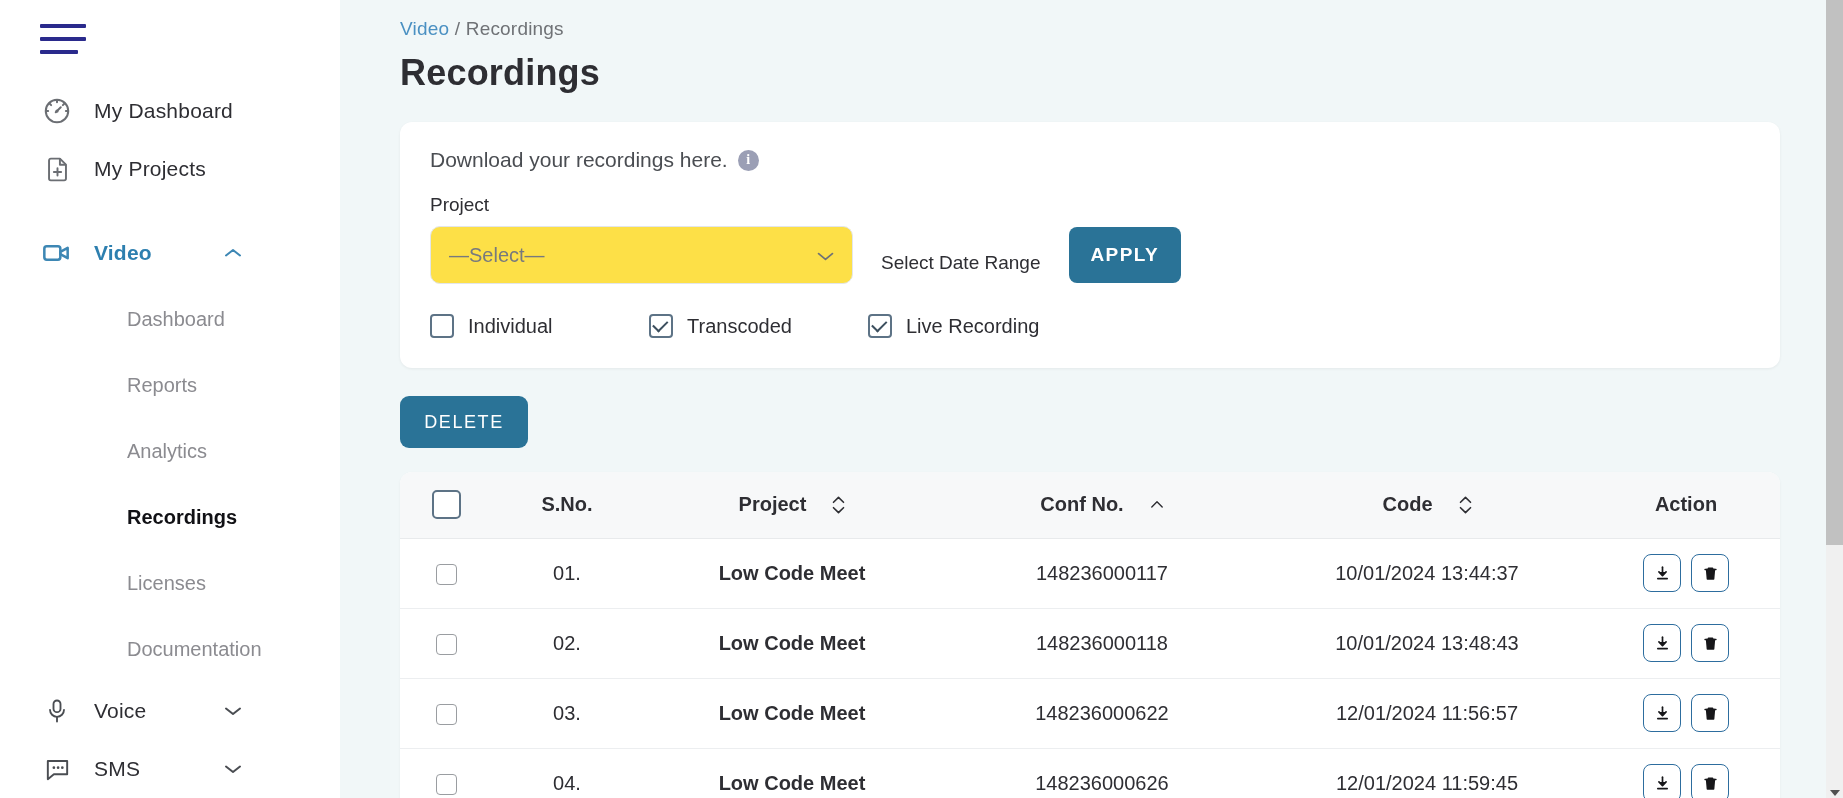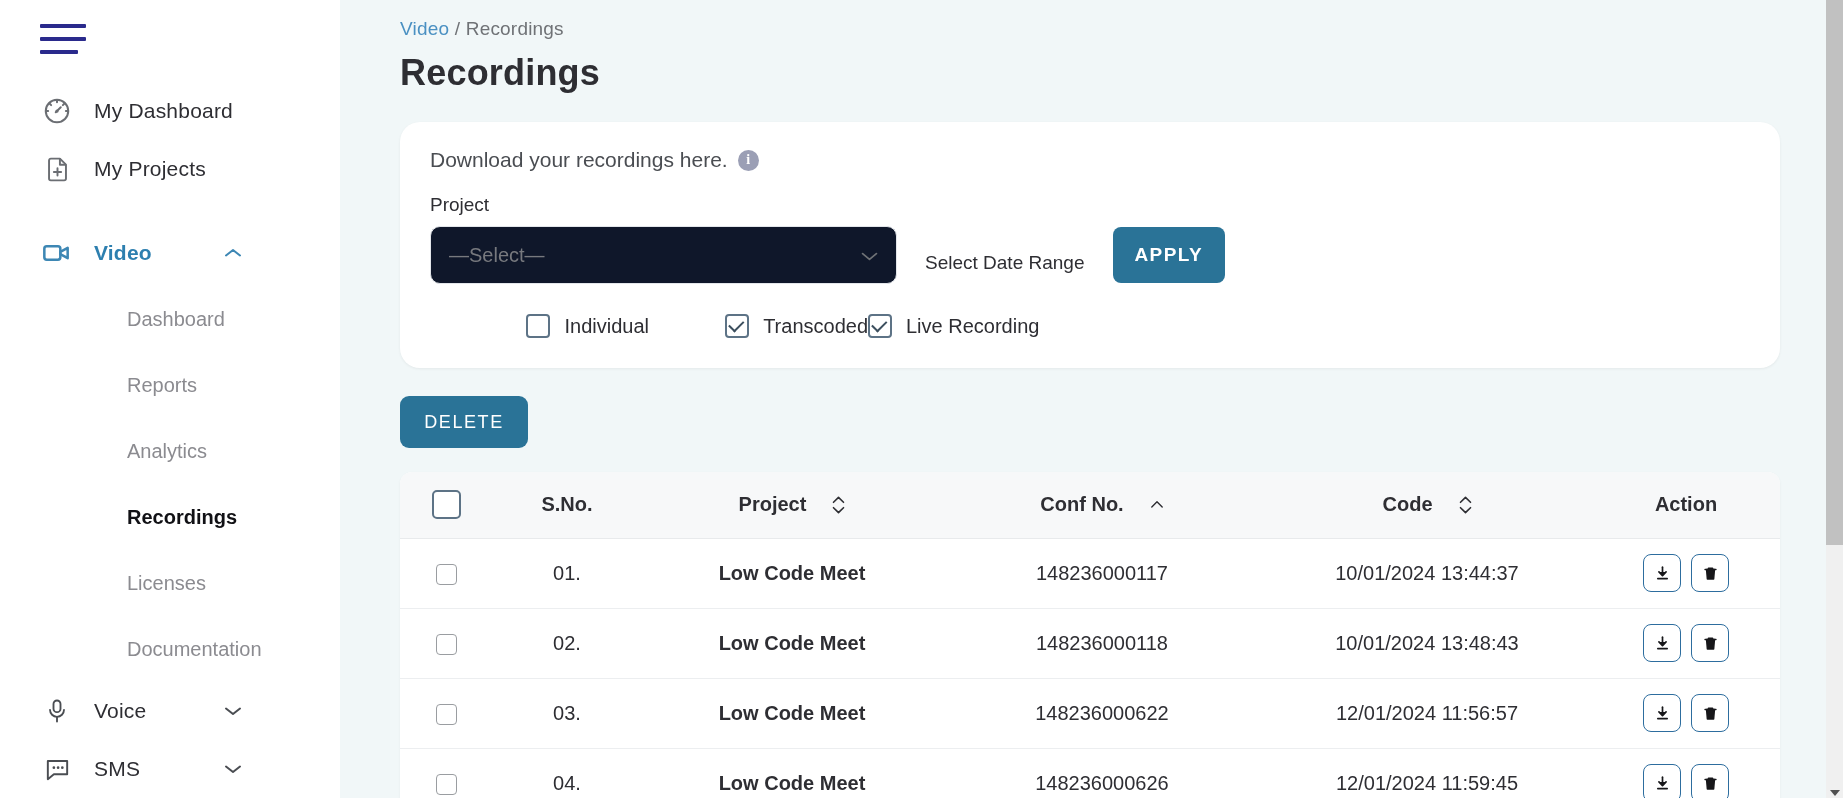--- a/index.html
+++ b/index.html
@@ -110,21 +110,21 @@
     font-weight: bold;
     color: #2e2e33;
     margin-top: 12px;
     letter-spacing: .2px;
   }
 
   
   .filter-card {
     margin-top: 28px;
     background: #ffffff;
-    border-radius: 20px;
+    border-radius: 12px;
     padding: 26px 30px 30px 30px;
     width: 1380px;
     box-shadow: 0 1px 3px rgba(0,0,0,.06);
   }
   .card-head {
     display: flex; align-items: center;
     font-size: 21px;
     color: #4a4d52;
   }
   .info-icon {
@@ -144,24 +144,24 @@
     margin-top: 22px;
     gap: 28px;
   }
   .field-label {
     font-size: 19px;
     color: #2e2e33;
     margin-bottom: 10px;
     display: block;
   }
   .select-box {
-    width: 467px; height: 58px;
+    width: 423px; height: 58px;
     border: 1px solid #e3e6ea;
     border-radius: 10px;
-    background: #0f172a;
+    background: #fde047;
     display: flex; align-items: center;
     padding: 0 18px;
     font-size: 20px;
     color: #77797e;
     justify-content: space-between;
     cursor: pointer;
   }
   .daterange-box {
     width: 420px; height: 58px;
     border: 1px solid #e3e6ea;
@@ -199,21 +199,20 @@
   }
 
   .checkbox-row {
     display: flex;
     align-items: center;
     margin-top: 30px;
   }
   .cb-group {
     display: flex; align-items: center;
     cursor: pointer;
-    justify-content: flex-end;
   }
   .cb-group.g1 { width: 219px; }
   .cb-group.g2 { width: 219px; }
   .cb-box {
     width: 24px; height: 24px;
     border: 2px solid #5d7386;
     border-radius: 4px;
     background: #fff;
     display: flex; align-items: center; justify-content: center;
     margin-right: 14px;

